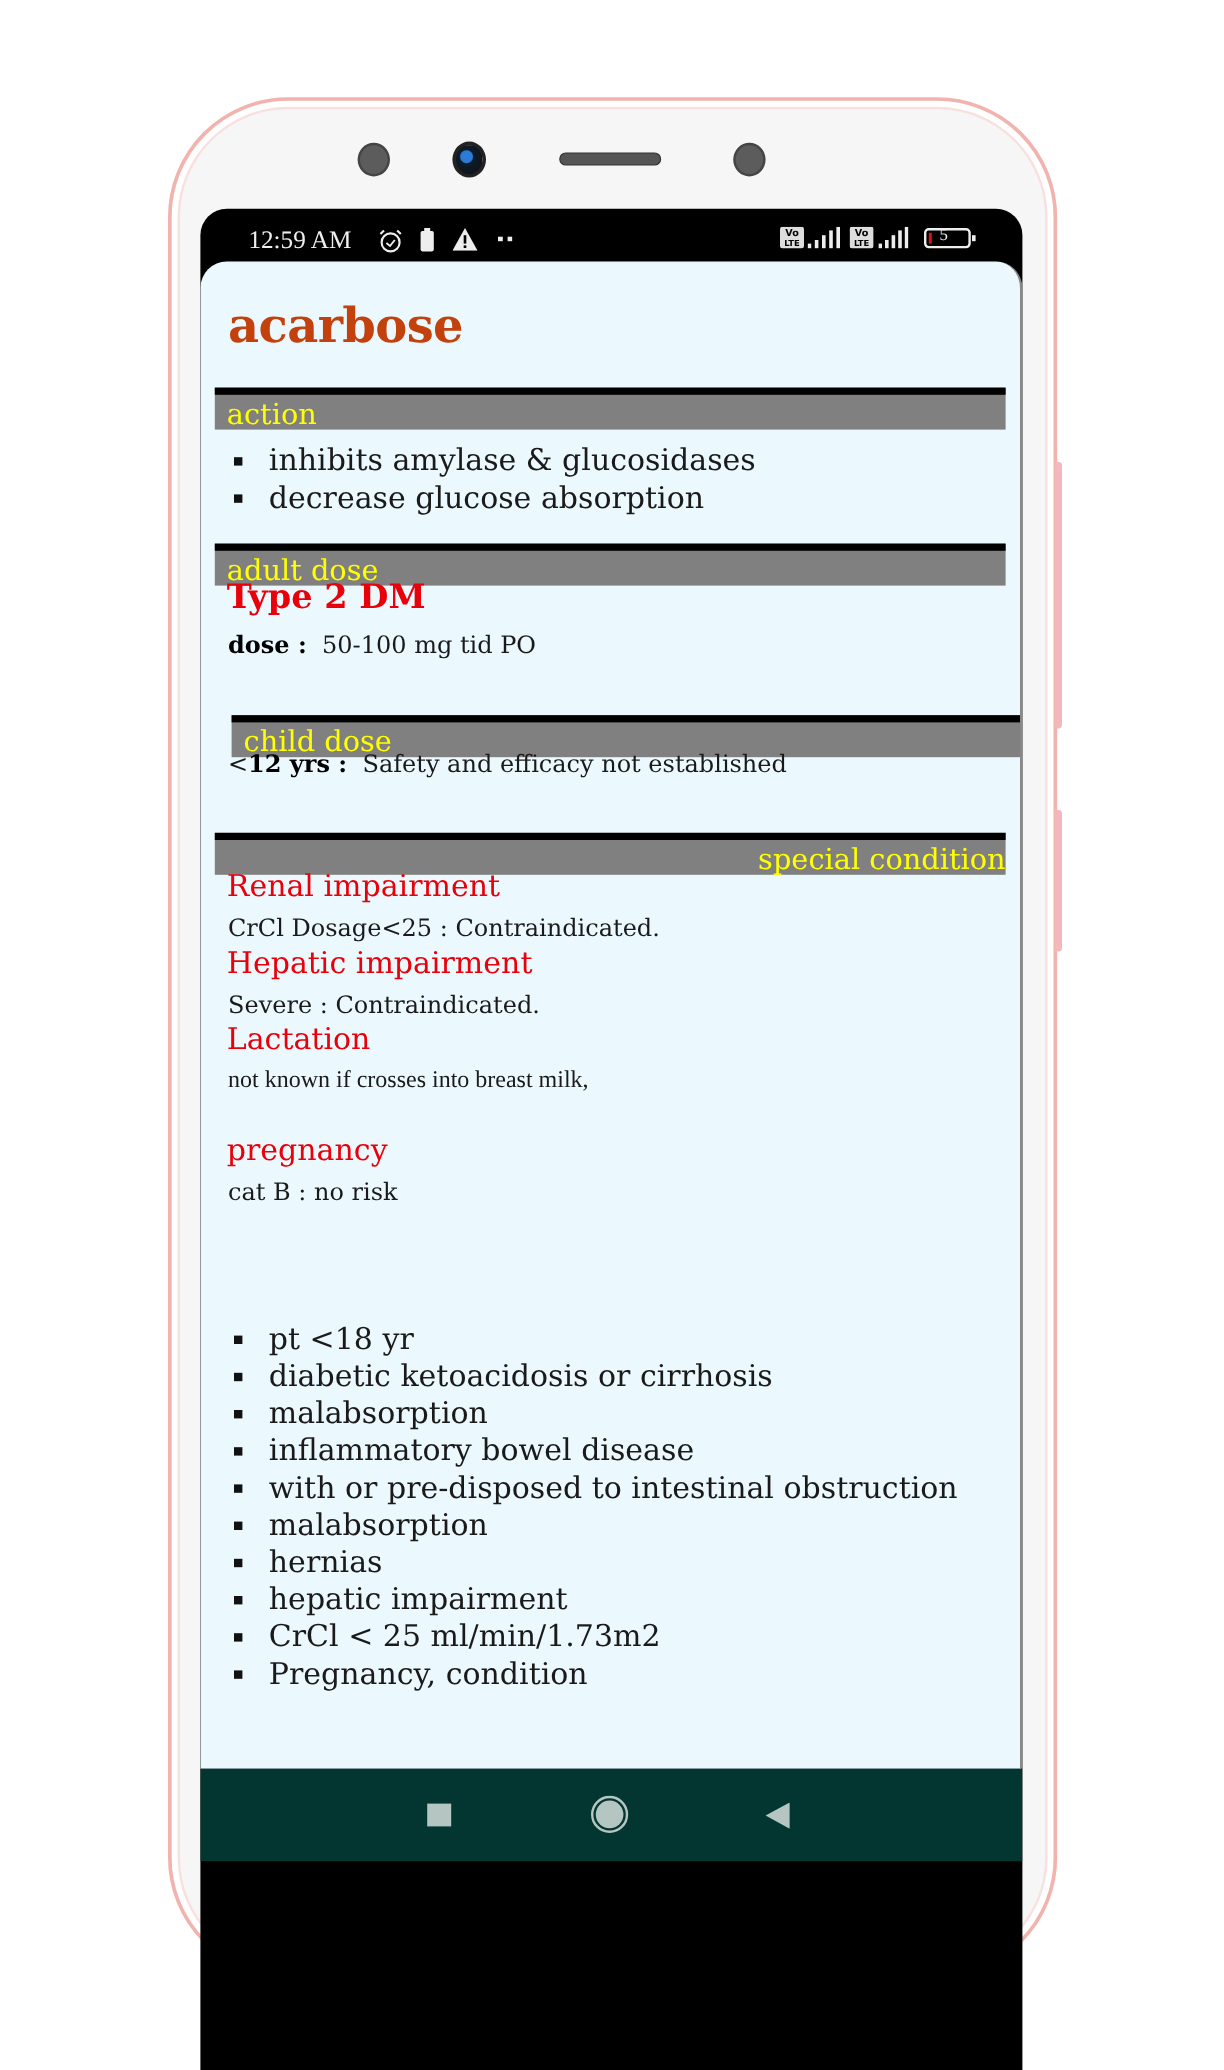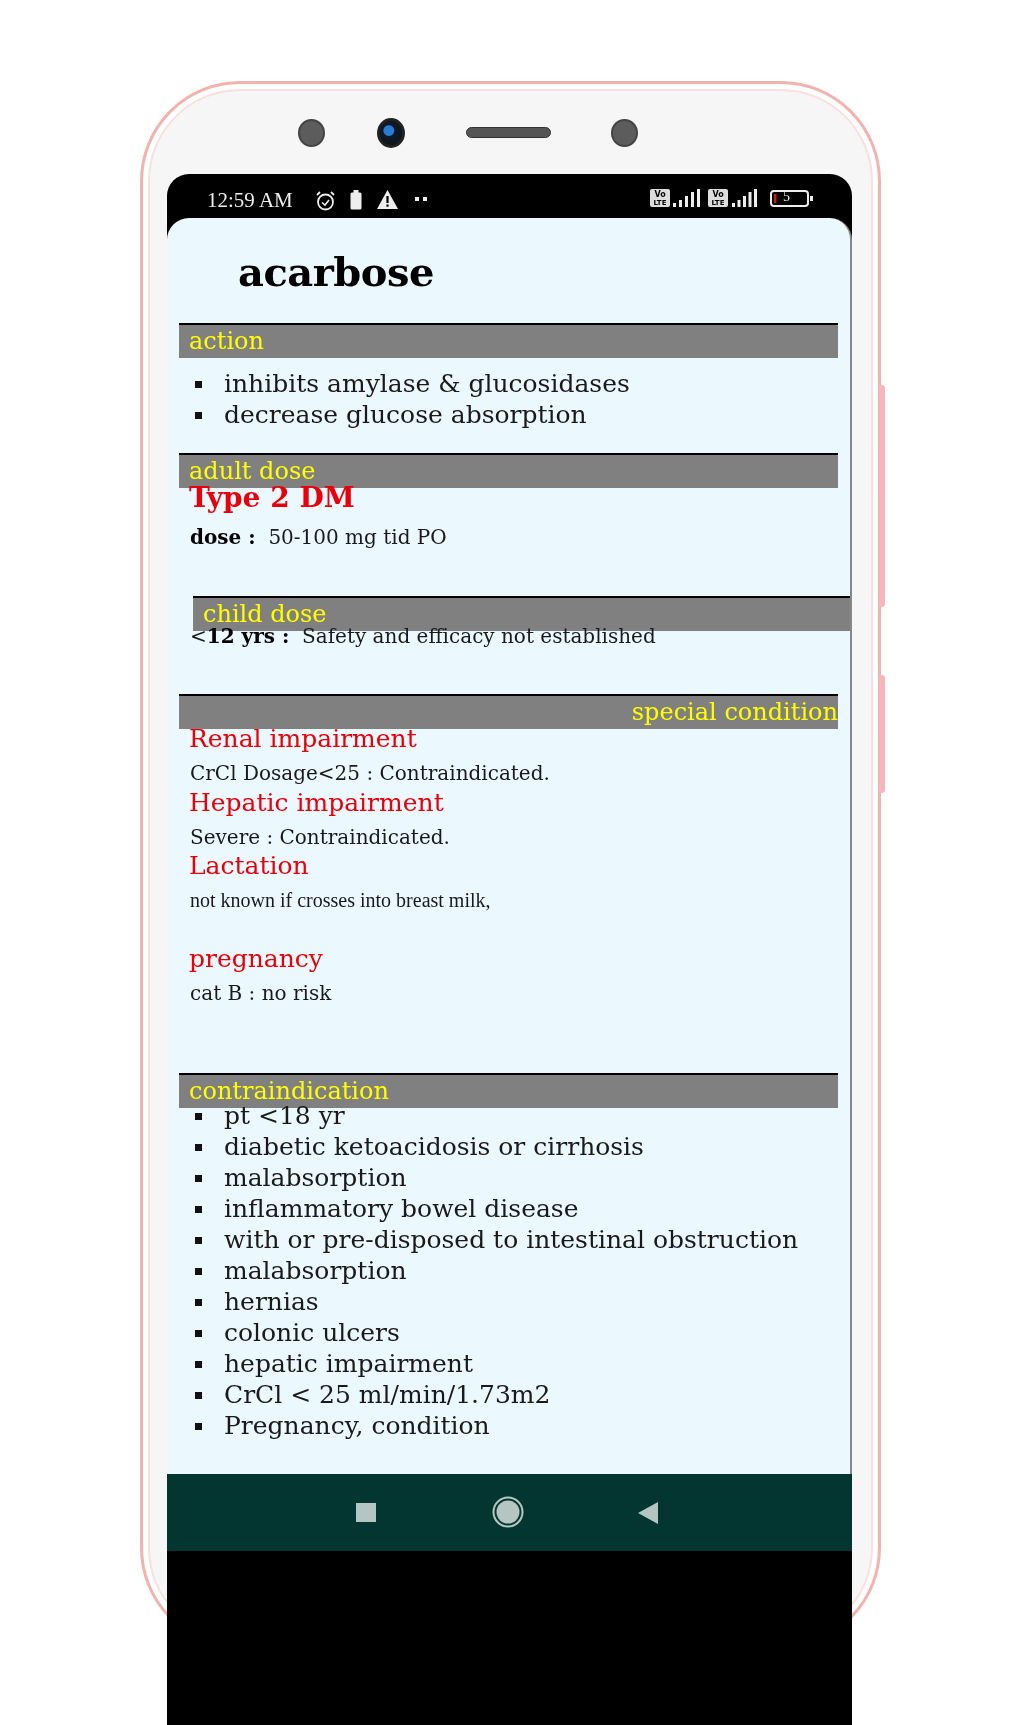--- a/index.html
+++ b/index.html
@@ -32,26 +32,26 @@
   }
   .sb-time { position: absolute; left: 40px; top: 14px; font-family: "Liberation Serif", serif; font-size: 21px; color: #eeeeee; letter-spacing: 0px; }
   .sb-icon { position: absolute; }
   .content {
     position: absolute; left: 0; top: 44px; width: 685px; height: 1256px;
     background: #ebf9fe; border-radius: 22px 22px 0 0; overflow: hidden;
     border-right: 2px solid #888;
     box-sizing: border-box;
   }
   .title {
-    position: absolute; left: 23px; top: 30px; font-size: 40px; font-weight: bold; color: #000000;
-    font-family: "DejaVu Serif", serif; letter-spacing: -0.5px; margin-left: 48px;
+    position: absolute; left: 23px; top: 30px; font-size: 40px; font-weight: bold; color: #c2410c;
+    font-family: "DejaVu Serif", serif; letter-spacing: -0.5px;
   }
   .section-header {
     position: absolute; left: 12px; width: 659px; height: 35px; background: #808080;
-    border-top: 2px solid #000000; box-sizing: border-box;
+    border-top: 6px solid #000000; box-sizing: border-box;
     color: #ffff00; font-size: 24px; line-height: 33px; padding-left: 10px;
     font-family: "DejaVu Serif", serif;
   }
   .bullet-list { position: absolute; left: 0; margin: 0; padding: 0; list-style: none; }
   .bullet-list li {
     position: relative; height: 31px; line-height: 31px; padding-left: 57px;
     font-size: 25px; color: #1a1a1a; white-space: nowrap;
   }
   .bullet-list li .sq {
     position: absolute; left: 28px; top: 13px; width: 7px; height: 7px; background: #111;
@@ -165,30 +165,28 @@
     <div class="section-header" style="top:476px;text-align:right;">special condition</div>
     <div class="sub-red" style="top:505px;">Renal impairment</div>
     <div class="line" style="top:540px;">CrCl Dosage&lt;25 : Contraindicated.</div>
     <div class="sub-red" style="top:569px;">Hepatic impairment</div>
     <div class="line" style="top:604px;">Severe : Contraindicated.</div>
     <div class="sub-red" style="top:632px;">Lactation</div>
     <div class="line" style="top:667px;font-family:Liberation Serif, serif;">not known if crosses into breast milk,</div>
     <div class="sub-red" style="top:725px;">pregnancy</div>
     <div class="line" style="top:760px;">cat B : no risk</div>
 
-    <div class="section-header" style="top:855px;">contraindication</div>
     <ul class="bullet-list" style="top:882px;">
       <li><span class="sq"></span><span>pt &lt;18 yr</span></li>
       <li><span class="sq"></span><span>diabetic ketoacidosis or cirrhosis</span></li>
       <li><span class="sq"></span><span>malabsorption</span></li>
       <li><span class="sq"></span><span>inflammatory bowel disease</span></li>
       <li><span class="sq"></span><span>with or pre-disposed to intestinal obstruction</span></li>
       <li><span class="sq"></span><span>malabsorption</span></li>
       <li><span class="sq"></span><span>hernias</span></li>
-      <li><span class="sq"></span><span>colonic ulcers</span></li>
       <li><span class="sq"></span><span>hepatic impairment</span></li>
       <li><span class="sq"></span><span>CrCl &lt; 25 ml/min/1.73m2</span></li>
       <li><span class="sq"></span><span>Pregnancy, condition</span></li>
     </ul>
   </div>
 
   <div class="navbar">
     <div class="nav-btn" style="left:189px;top:29px;width:20px;height:19px;background:#b5c5c2;"></div>
     <svg class="nav-btn" style="left:325px;top:22px;" width="32" height="32" viewBox="0 0 32 32">
       <circle cx="16" cy="16" r="14.5" fill="none" stroke="#b5c5c2" stroke-width="2"></circle>

